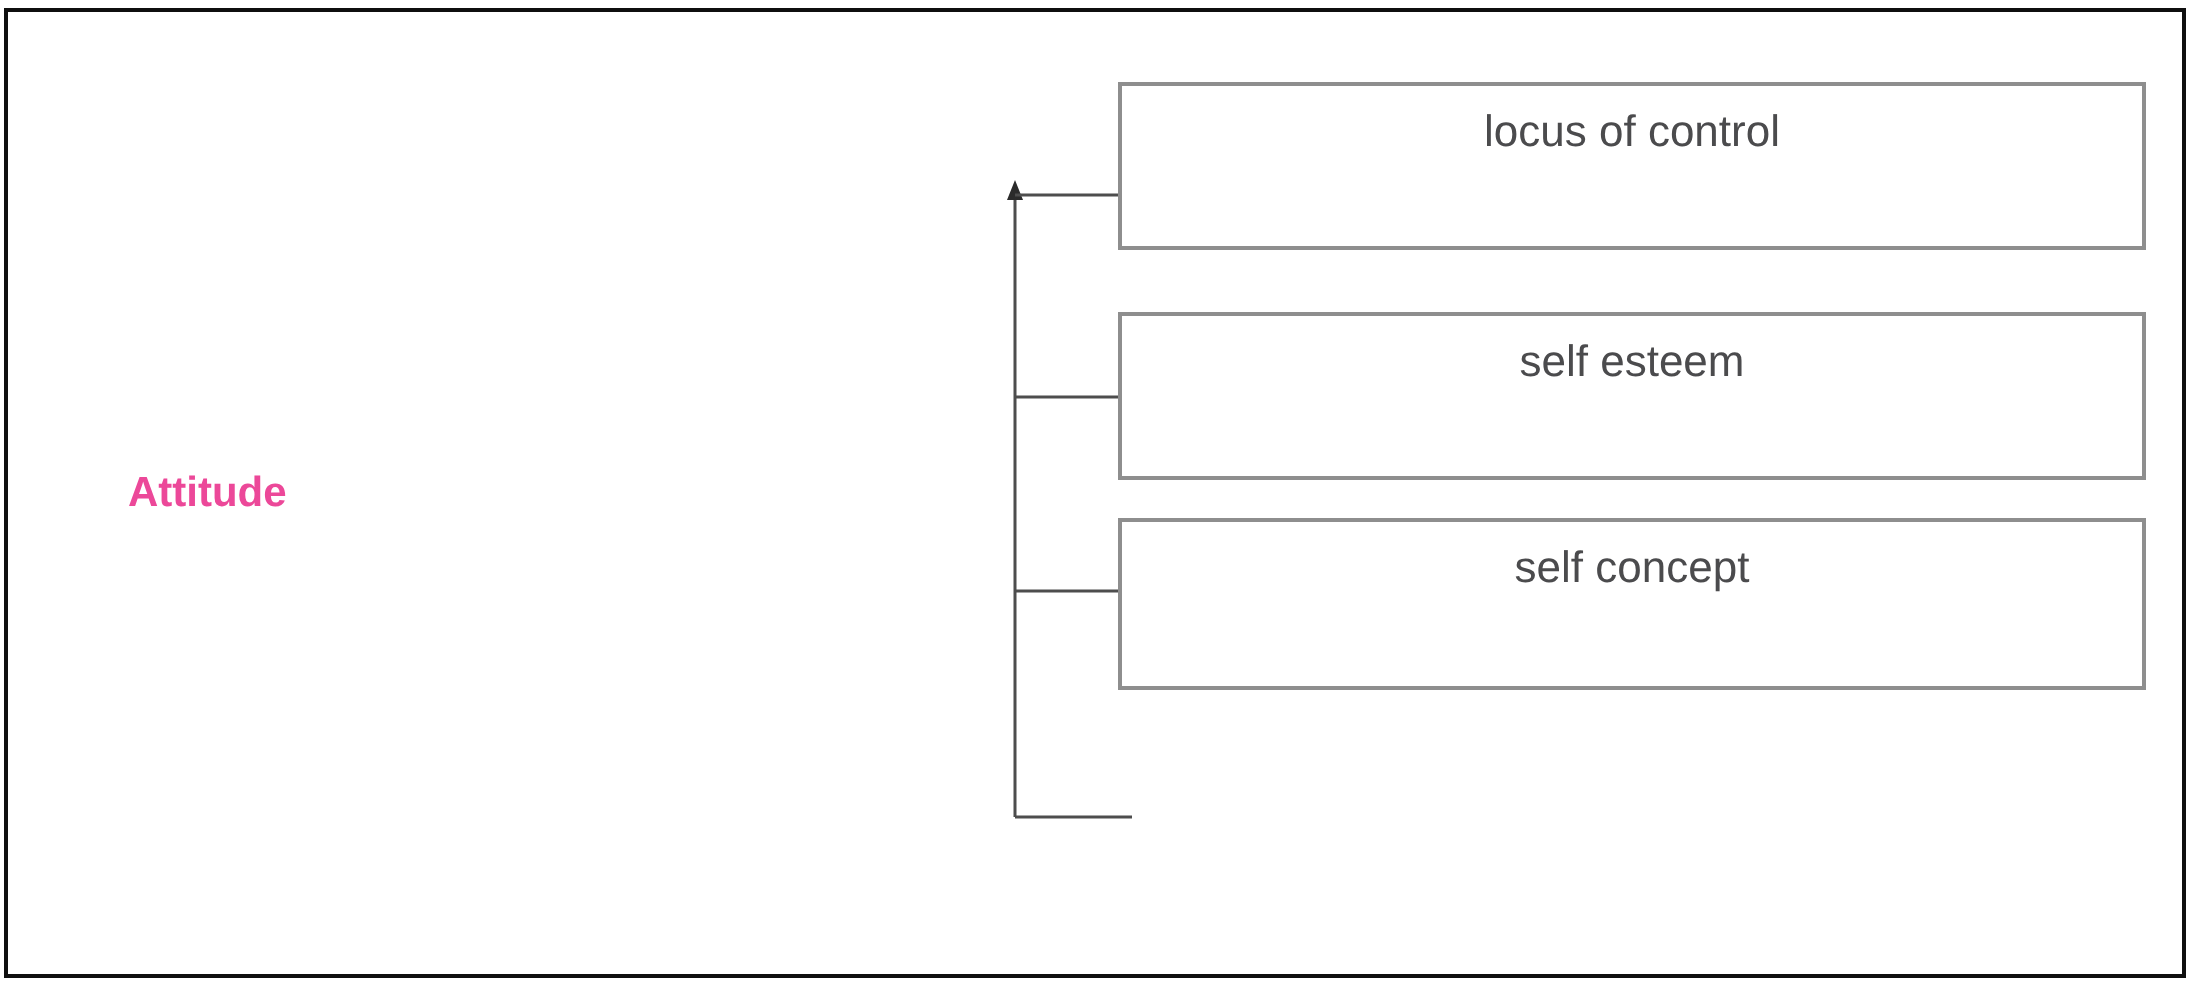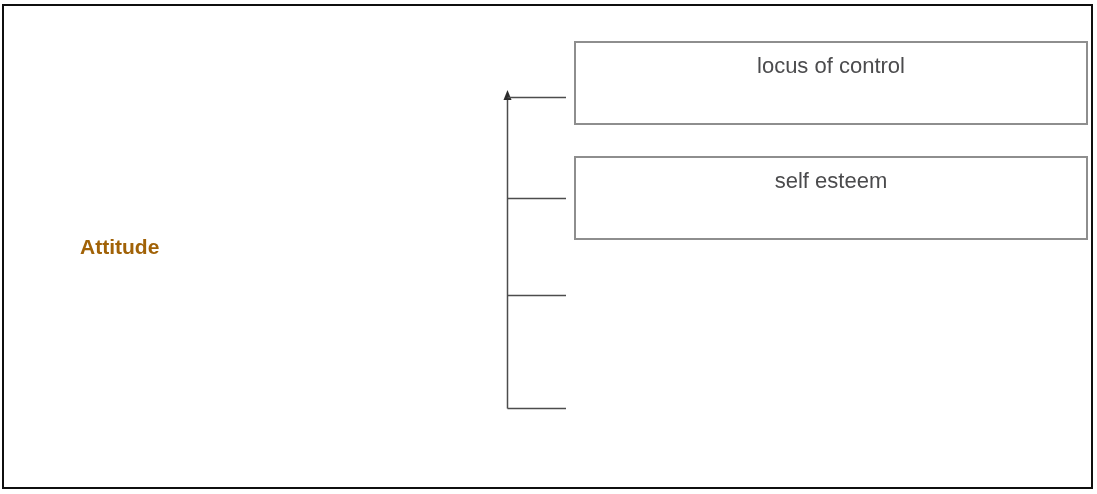--- a/index.html
+++ b/index.html
@@ -20,25 +20,25 @@
     left: 2px;
     top: 4px;
     width: 1091px;
     height: 485px;
     border: 2px solid #0f0f0f;
     box-sizing: border-box;
     background: #ffffff;
   }
   .root-label {
     position: absolute;
-    left: 76px;
+    left: 60px;
     top: 229px;
     font-size: 21px;
     font-weight: bold;
-    color: #a16207;
+    color: #ec4899;
     white-space: nowrap;
   }
   .connectors {
     position: absolute;
     left: 0;
     top: 0;
     width: 1097px;
     height: 494px;
     pointer-events: none;
   }
@@ -47,21 +47,20 @@
     left: 555px;
     width: 514px;
     border: 2px solid #8e8e8e;
     box-sizing: border-box;
     background: #ffffff;
     text-align: center;
     padding: 8px 20px 0 20px;
     font-size: 22px;
     line-height: 30px;
     color: #4b4b4d;
-    margin-left: 15px;
   }
   .node-box-1 { top: 35px;  height: 84px; }
   .node-box-2 { top: 150px; height: 84px; }
   .node-box-3 { top: 253px; height: 86px; }
   .node-box-4 { top: 367px; height: 86px; }
 </style>
 </head>
 <body>
 
 <div class="canvas">
@@ -85,16 +84,19 @@
     </svg>
 
     <div class="node-box node-box-1">
       <span>locus of control</span>
     </div>
 
     <div class="node-box node-box-2">
       <span>self esteem</span>
     </div>
 
+    <div class="node-box node-box-3">
+      <span>self concept</span>
+    </div>
 
 
   </div>
 </div>
 
 </body></html>

